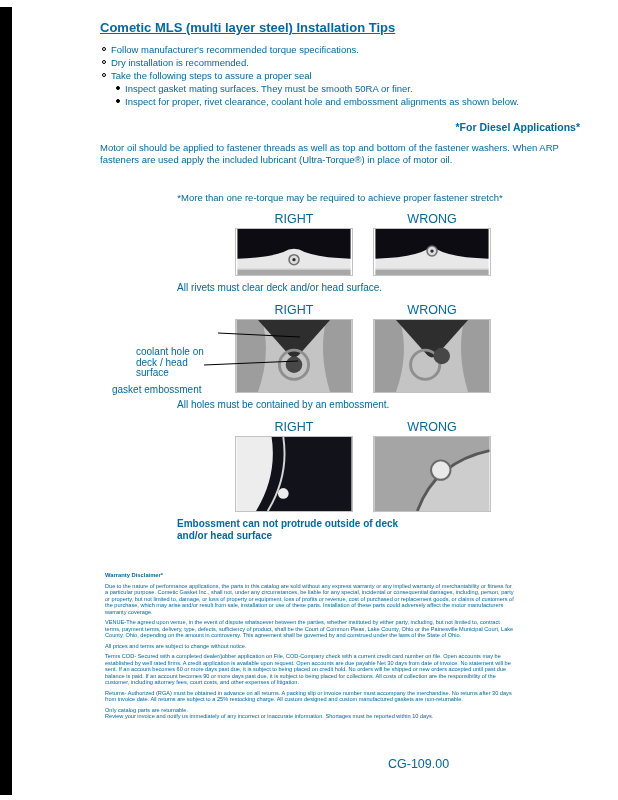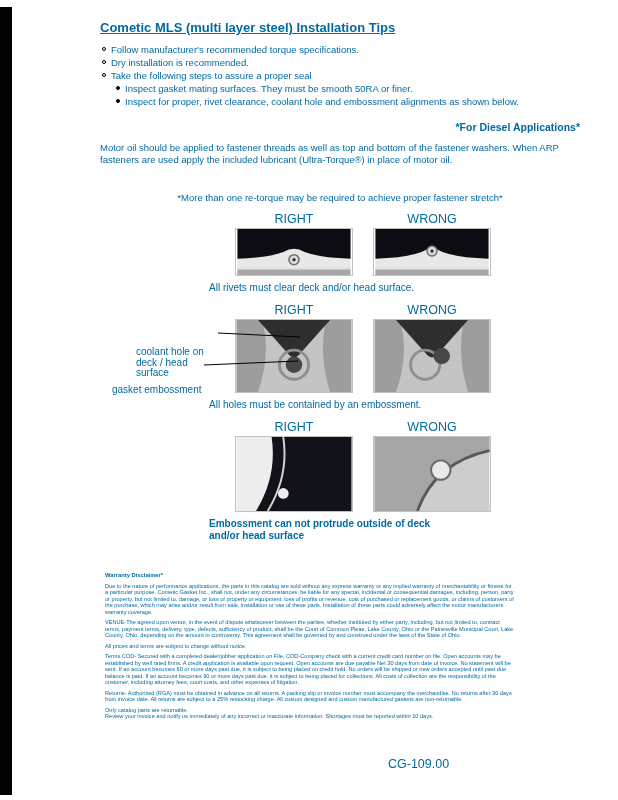--- a/index.html
+++ b/index.html
@@ -13,21 +13,21 @@
   .b { flex:0 0 auto; width:4px; height:4px; border-radius:50%; margin:4px 5px 0 2px; border:1px solid #000; background:transparent; }
   .tip.sub .b { background:#000; margin-left:16px; }
   .heading { margin-top:13px; font-size:10.5px; font-weight:bold;text-align:right; }
   .para { margin-top:9px; font-size:9.5px; line-height:12px; width:474px; }
   .note { margin-top:26px; font-size:9.5px;text-align:center; }
   .fig-block { margin-top:9px; }
   .fig-labels { margin-left:135px; width:256px; display:flex; justify-content:space-between;gap:16px; }
   .fig-labels span { width:118px; text-align:center; font-size:12.5px; }
   .fig-panels { margin-left:135px; width:256px; display:flex; justify-content:space-between; margin-top:2px; }
   .panel { display:block; border:1px solid #c2c2c2; }
-  .fig-caption { margin-left:109px; margin-top:6px; font-size:10px; line-height:12px; }
+  .fig-caption { margin-left:77px; margin-top:6px; font-size:10px; line-height:12px; }
   .cap3 { width:240px;font-weight:bold; }
   .row2 { position:relative; }
   .callout { position:absolute; font-size:10px; line-height:10.5px;margin-top:24px; }
   .co1 { left:36px; top:20px; width:82px; }
   .co2 { left:12px; top:58px; width:100px; }
   .callout-lines { position:absolute; left:0; top:0; pointer-events:none; }
   .warranty { position:absolute; left:105px; top:572px; width:409px; font-size:5.6px; line-height:6.5px; }
   .whead { font-weight:bold; font-size:5.8px; margin-bottom:4px; }
   .wpara { margin-bottom:4px; }
   .wpara.tight { margin-bottom:0; }

